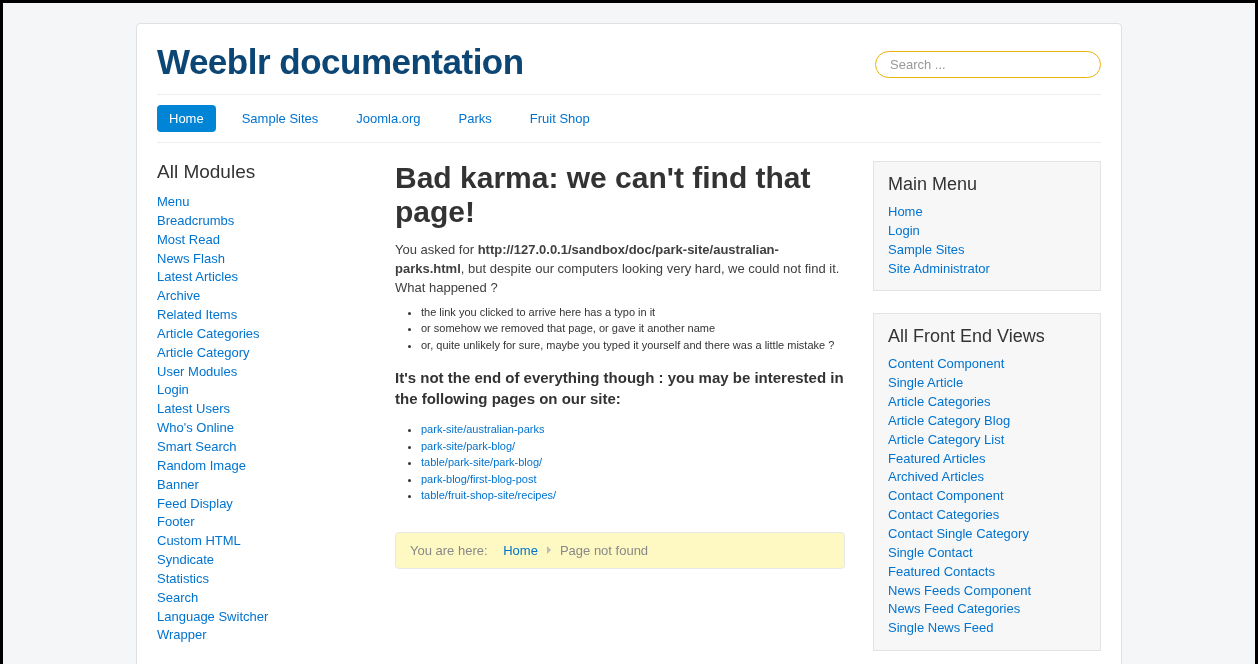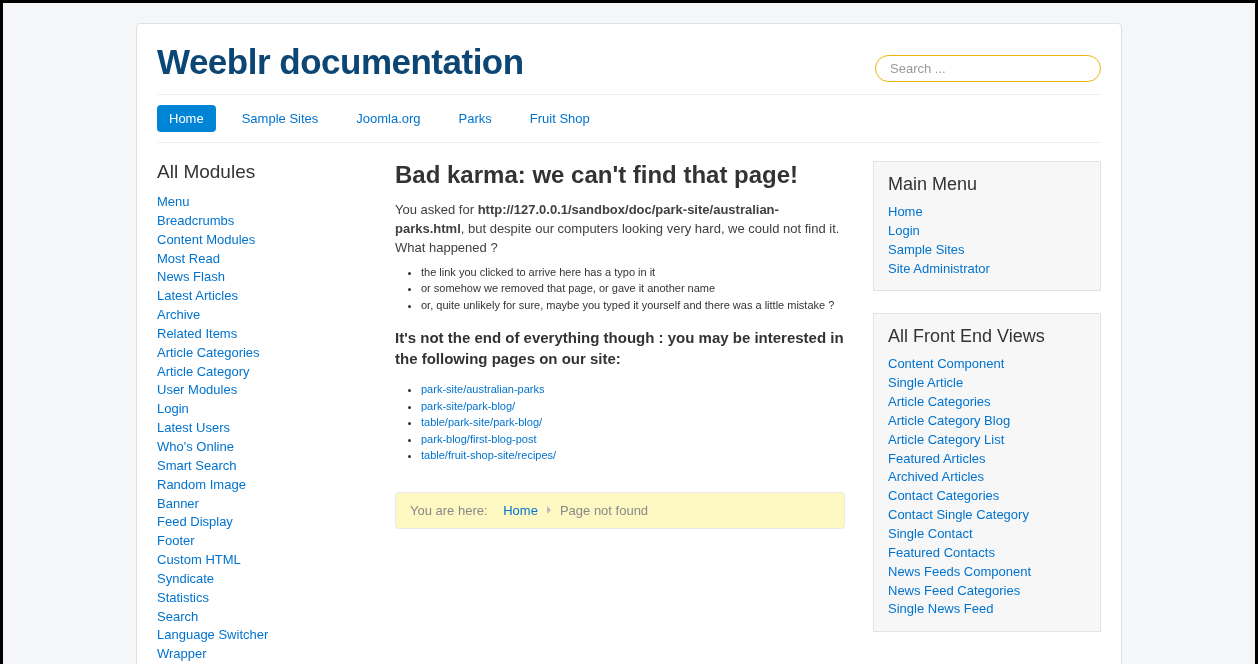--- a/index.html
+++ b/index.html
@@ -11,21 +11,21 @@
   border: 3px solid #000;
 }
 .wrapper {
   max-width: 986px;
   margin: 20px auto;
   background: #fff;
   border: 1px solid #e0e0e0;
   border-radius: 4px;
   padding: 18px 20px;
 }
-.header { display: flex; justify-content: space-between; align-items: flex-end; gap: 28px; }
+.header { display: flex; justify-content: space-between; align-items: center; gap: 28px; }
 .site-title {
   font-size: 35px;
   font-weight: 700;
   color: #0c4675;
   letter-spacing: -0.5px;
 }
 .search-box {
   margin-top: 4px;
 }
 .search-input {
@@ -74,21 +74,21 @@
 }
 .link-list { list-style: none; }
 .link-list li { line-height: 1.45; }
 .link-list a {
   color: #0073cf;
   text-decoration: none;
   font-size: 13px;
   cursor: pointer;
 }
 .page-title {
-  font-size: 24px;
+  font-size: 30px;
   font-weight: 700;
   color: #333;
   margin-bottom: 12px;
 }
 .body-text {
   font-size: 13px;
   color: #404040;
   line-height: 1.45;
   margin-bottom: 6px;
 }
@@ -160,21 +160,20 @@
       <a class="nav-item">Parks</a>
       <a class="nav-item">Fruit Shop</a>
     </div>
 
   <div class="main-row">
     <div class="col-left">
       <div class="module-heading">All Modules</div>
       <ul class="link-list" id="left-list">
           <li><a href="#">Menu</a></li>
           <li><a href="#">Breadcrumbs</a></li>
-          <li><a href="#">Content Modules</a></li>
           <li><a href="#">Most Read</a></li>
           <li><a href="#">News Flash</a></li>
           <li><a href="#">Latest Articles</a></li>
           <li><a href="#">Archive</a></li>
           <li><a href="#">Related Items</a></li>
           <li><a href="#">Article Categories</a></li>
           <li><a href="#">Article Category</a></li>
           <li><a href="#">User Modules</a></li>
           <li><a href="#">Login</a></li>
           <li><a href="#">Latest Users</a></li>
@@ -234,20 +233,21 @@
       <div class="side-box">
         <div class="module-heading">All Front End Views</div>
         <ul class="link-list" id="views-list">
             <li><a href="#">Content Component</a></li>
             <li><a href="#">Single Article</a></li>
             <li><a href="#">Article Categories</a></li>
             <li><a href="#">Article Category Blog</a></li>
             <li><a href="#">Article Category List</a></li>
             <li><a href="#">Featured Articles</a></li>
             <li><a href="#">Archived Articles</a></li>
+            <li><a href="#">Contact Component</a></li>
             <li><a href="#">Contact Categories</a></li>
             <li><a href="#">Contact Single Category</a></li>
             <li><a href="#">Single Contact</a></li>
             <li><a href="#">Featured Contacts</a></li>
             <li><a href="#">News Feeds Component</a></li>
             <li><a href="#">News Feed Categories</a></li>
             <li><a href="#">Single News Feed</a></li>
           </ul>
       </div>
     </div>

